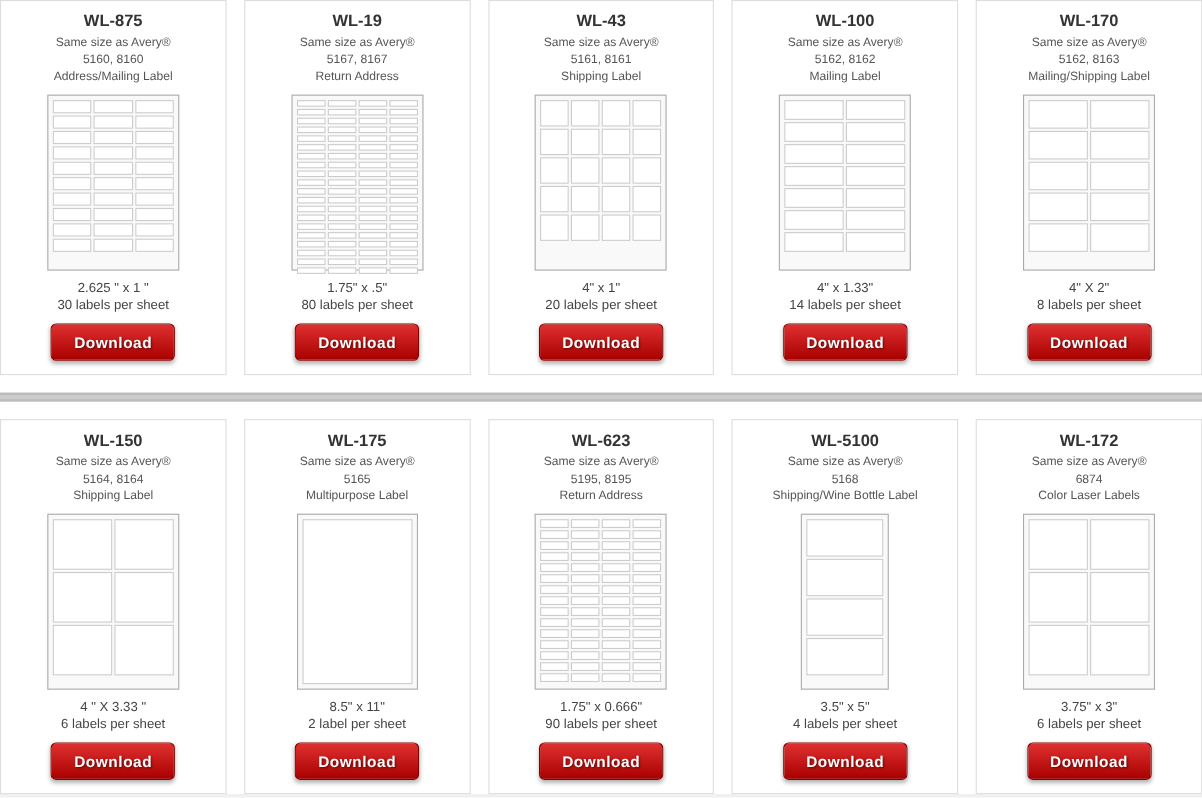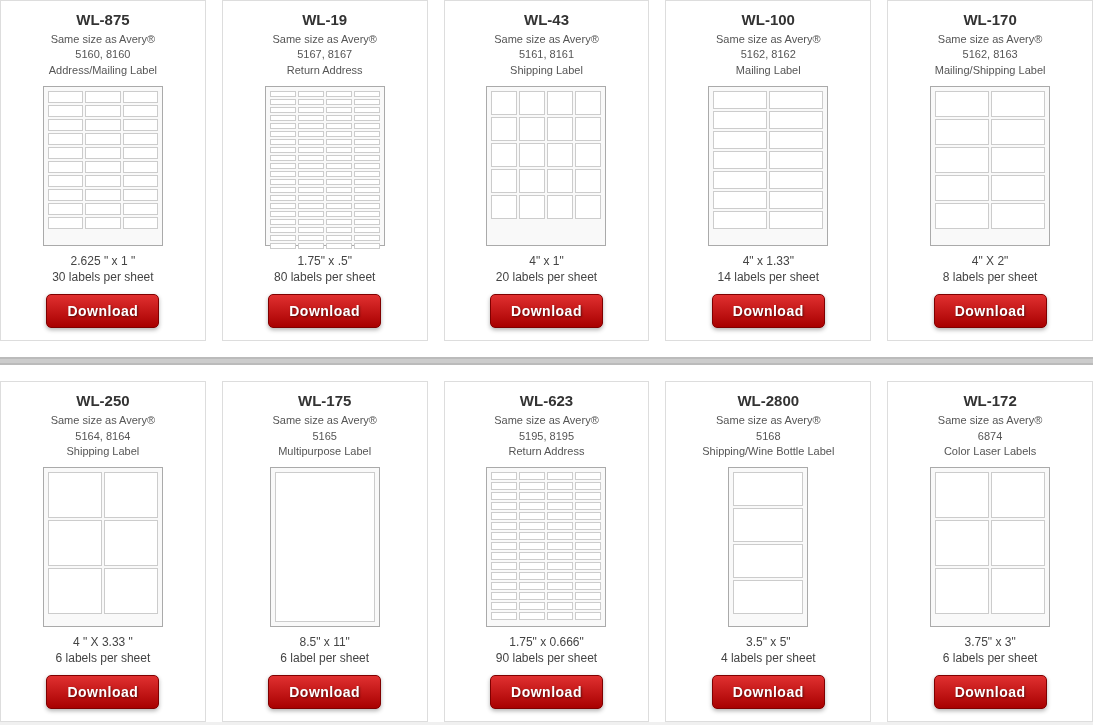--- a/index.html
+++ b/index.html
@@ -331,42 +331,42 @@
         <div class="label-cell"></div>
         <div class="label-cell"></div>
         <div class="label-cell"></div>
       </div>
       <div class="card-size">4" X 2"</div>
       <div class="card-count">8 labels per sheet</div>
       <button class="download-btn">Download</button>
     </div>
     <div class="row-separator"></div>
     <div class="card">
-      <div class="card-title">WL-250</div>
+      <div class="card-title">WL-150</div>
       <div class="card-subtitle">Same size as Avery®<br>5164, 8164<br>Shipping Label</div>
       <div class="label-preview preview-6a">
         <div class="label-cell"></div>
         <div class="label-cell"></div>
         <div class="label-cell"></div>
         <div class="label-cell"></div>
         <div class="label-cell"></div>
         <div class="label-cell"></div>
       </div>
       <div class="card-size">4 " X 3.33 "</div>
       <div class="card-count">6 labels per sheet</div>
       <button class="download-btn">Download</button>
     </div>
     <div class="card">
       <div class="card-title">WL-175</div>
       <div class="card-subtitle">Same size as Avery®<br>5165<br>Multipurpose Label</div>
       <div class="label-preview preview-1">
         <div class="label-cell"></div>
       </div>
       <div class="card-size">8.5" x 11"</div>
-      <div class="card-count">6 label per sheet</div>
+      <div class="card-count">2 label per sheet</div>
       <button class="download-btn">Download</button>
     </div>
     <div class="card">
       <div class="card-title">WL-623</div>
       <div class="card-subtitle">Same size as Avery®<br>5195, 8195<br>Return Address</div>
       <div class="label-preview preview-60">
         <div class="label-cell"></div>
         <div class="label-cell"></div>
         <div class="label-cell"></div>
         <div class="label-cell"></div>
@@ -425,21 +425,21 @@
         <div class="label-cell"></div>
         <div class="label-cell"></div>
         <div class="label-cell"></div>
         <div class="label-cell"></div>
       </div>
       <div class="card-size">1.75" x 0.666"</div>
       <div class="card-count">90 labels per sheet</div>
       <button class="download-btn">Download</button>
     </div>
     <div class="card">
-      <div class="card-title">WL-2800</div>
+      <div class="card-title">WL-5100</div>
       <div class="card-subtitle">Same size as Avery®<br>5168<br>Shipping/Wine Bottle Label</div>
       <div class="label-preview preview-4">
         <div class="label-cell"></div>
         <div class="label-cell"></div>
         <div class="label-cell"></div>
         <div class="label-cell"></div>
       </div>
       <div class="card-size">3.5" x 5"</div>
       <div class="card-count">4 labels per sheet</div>
       <button class="download-btn">Download</button>

